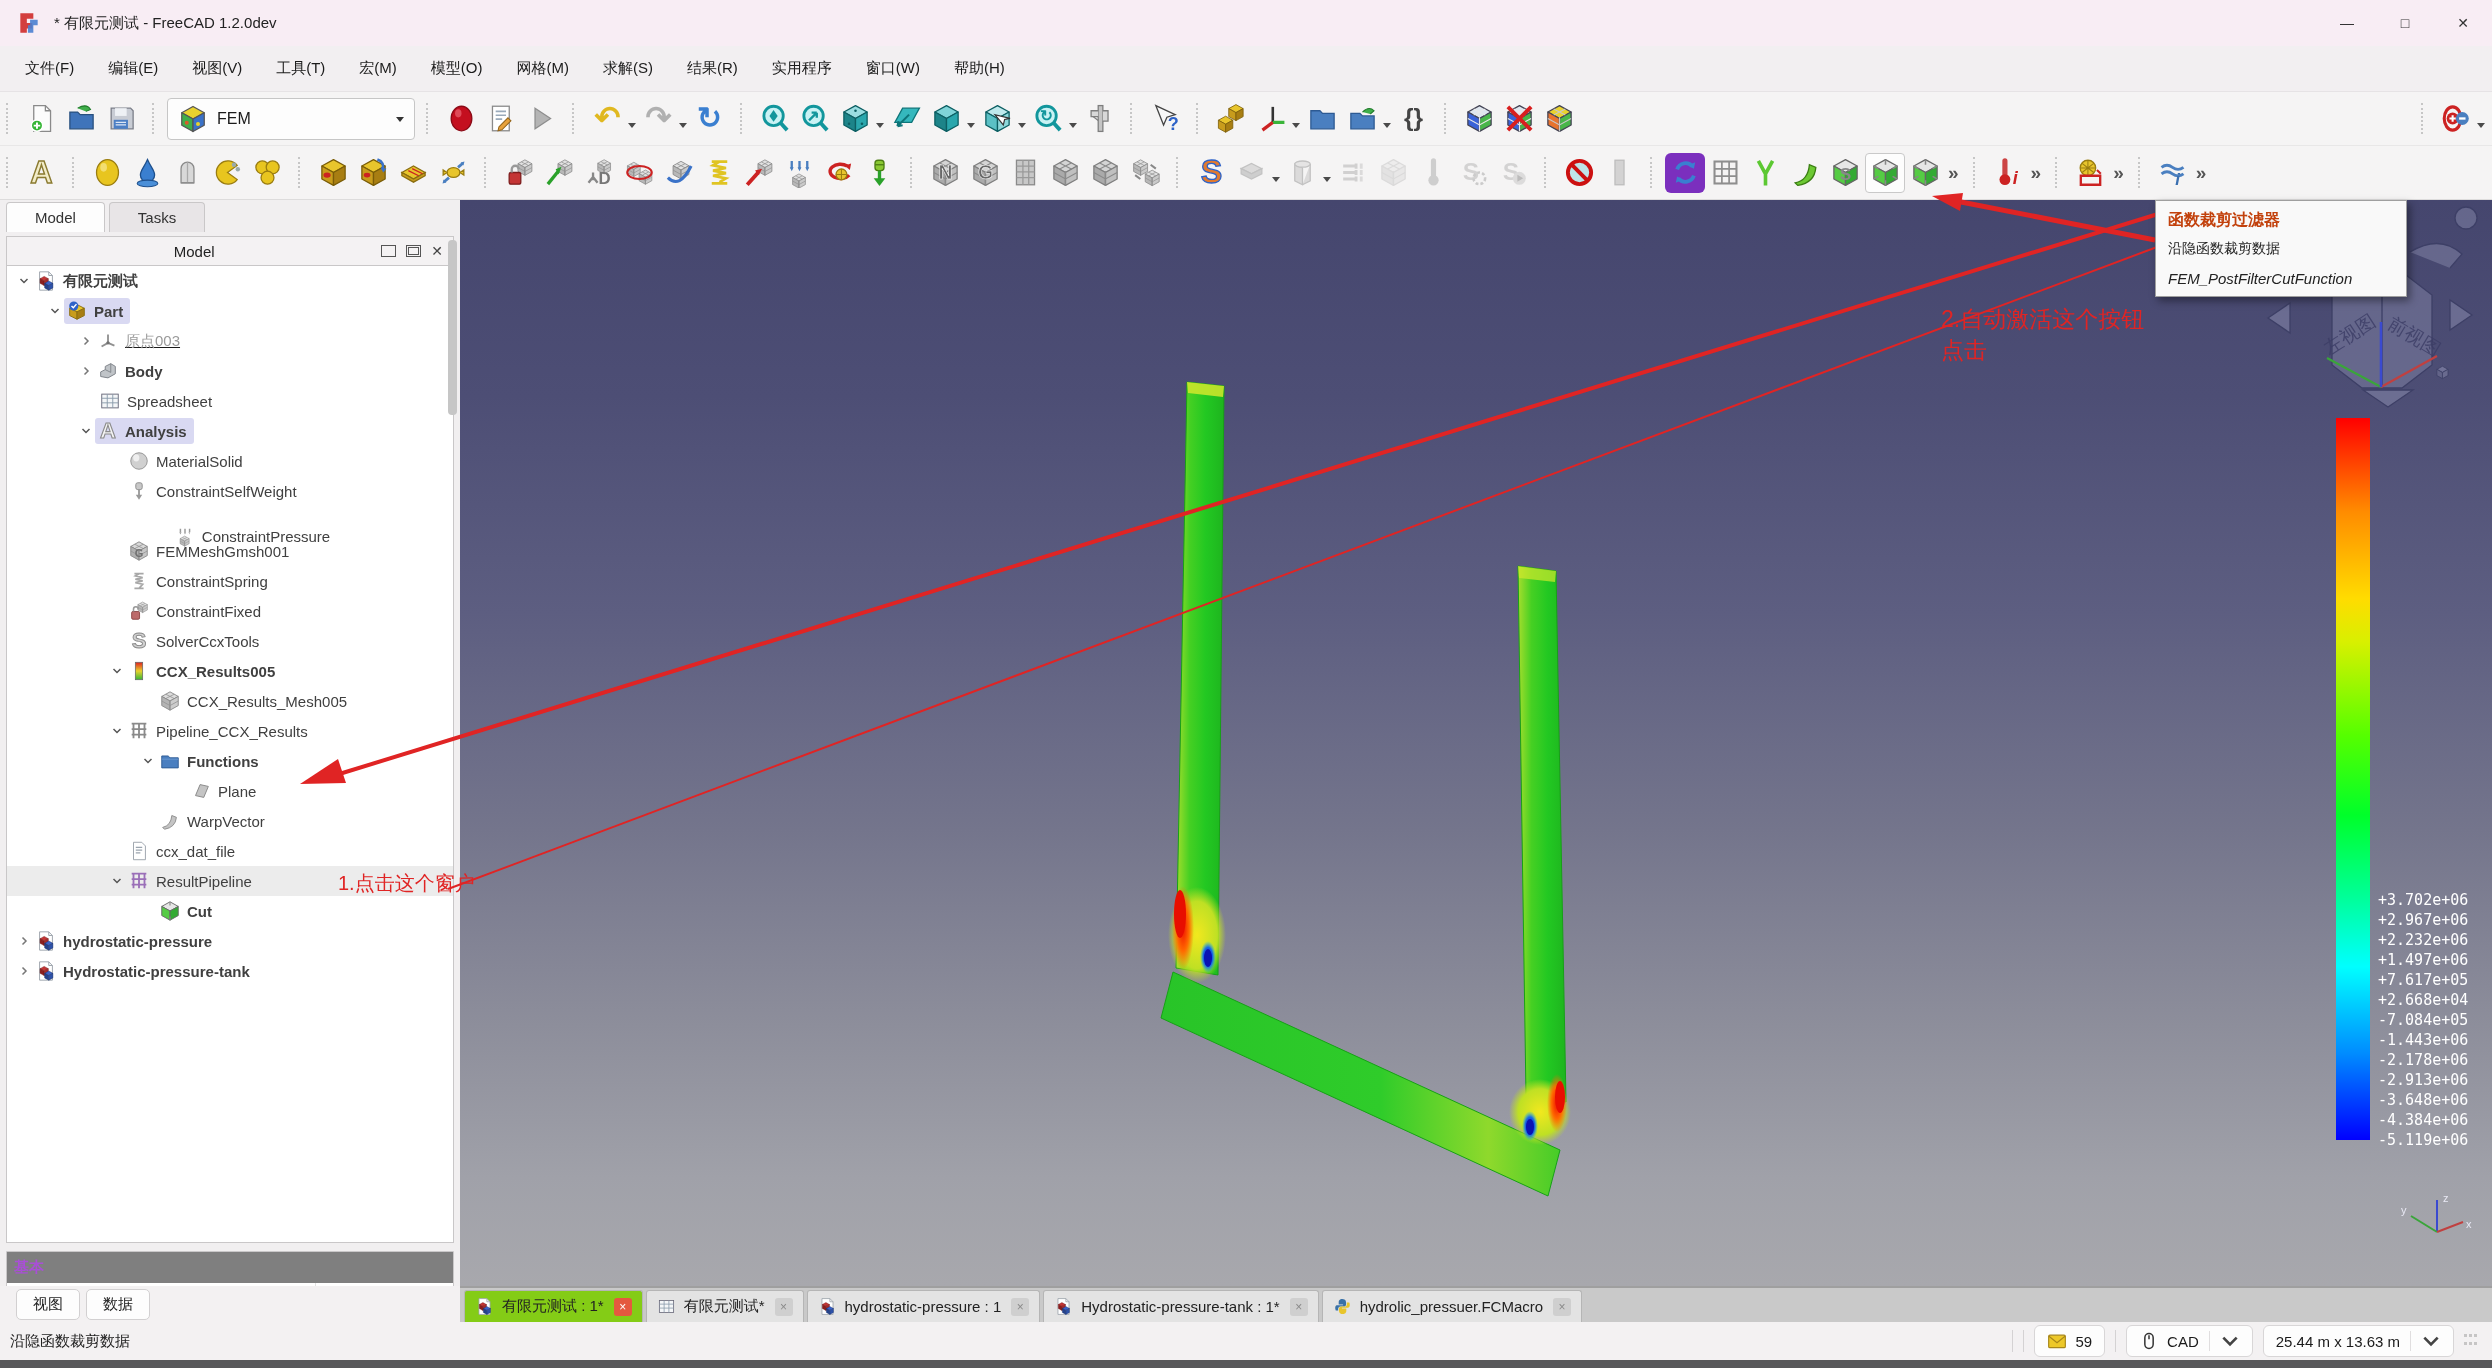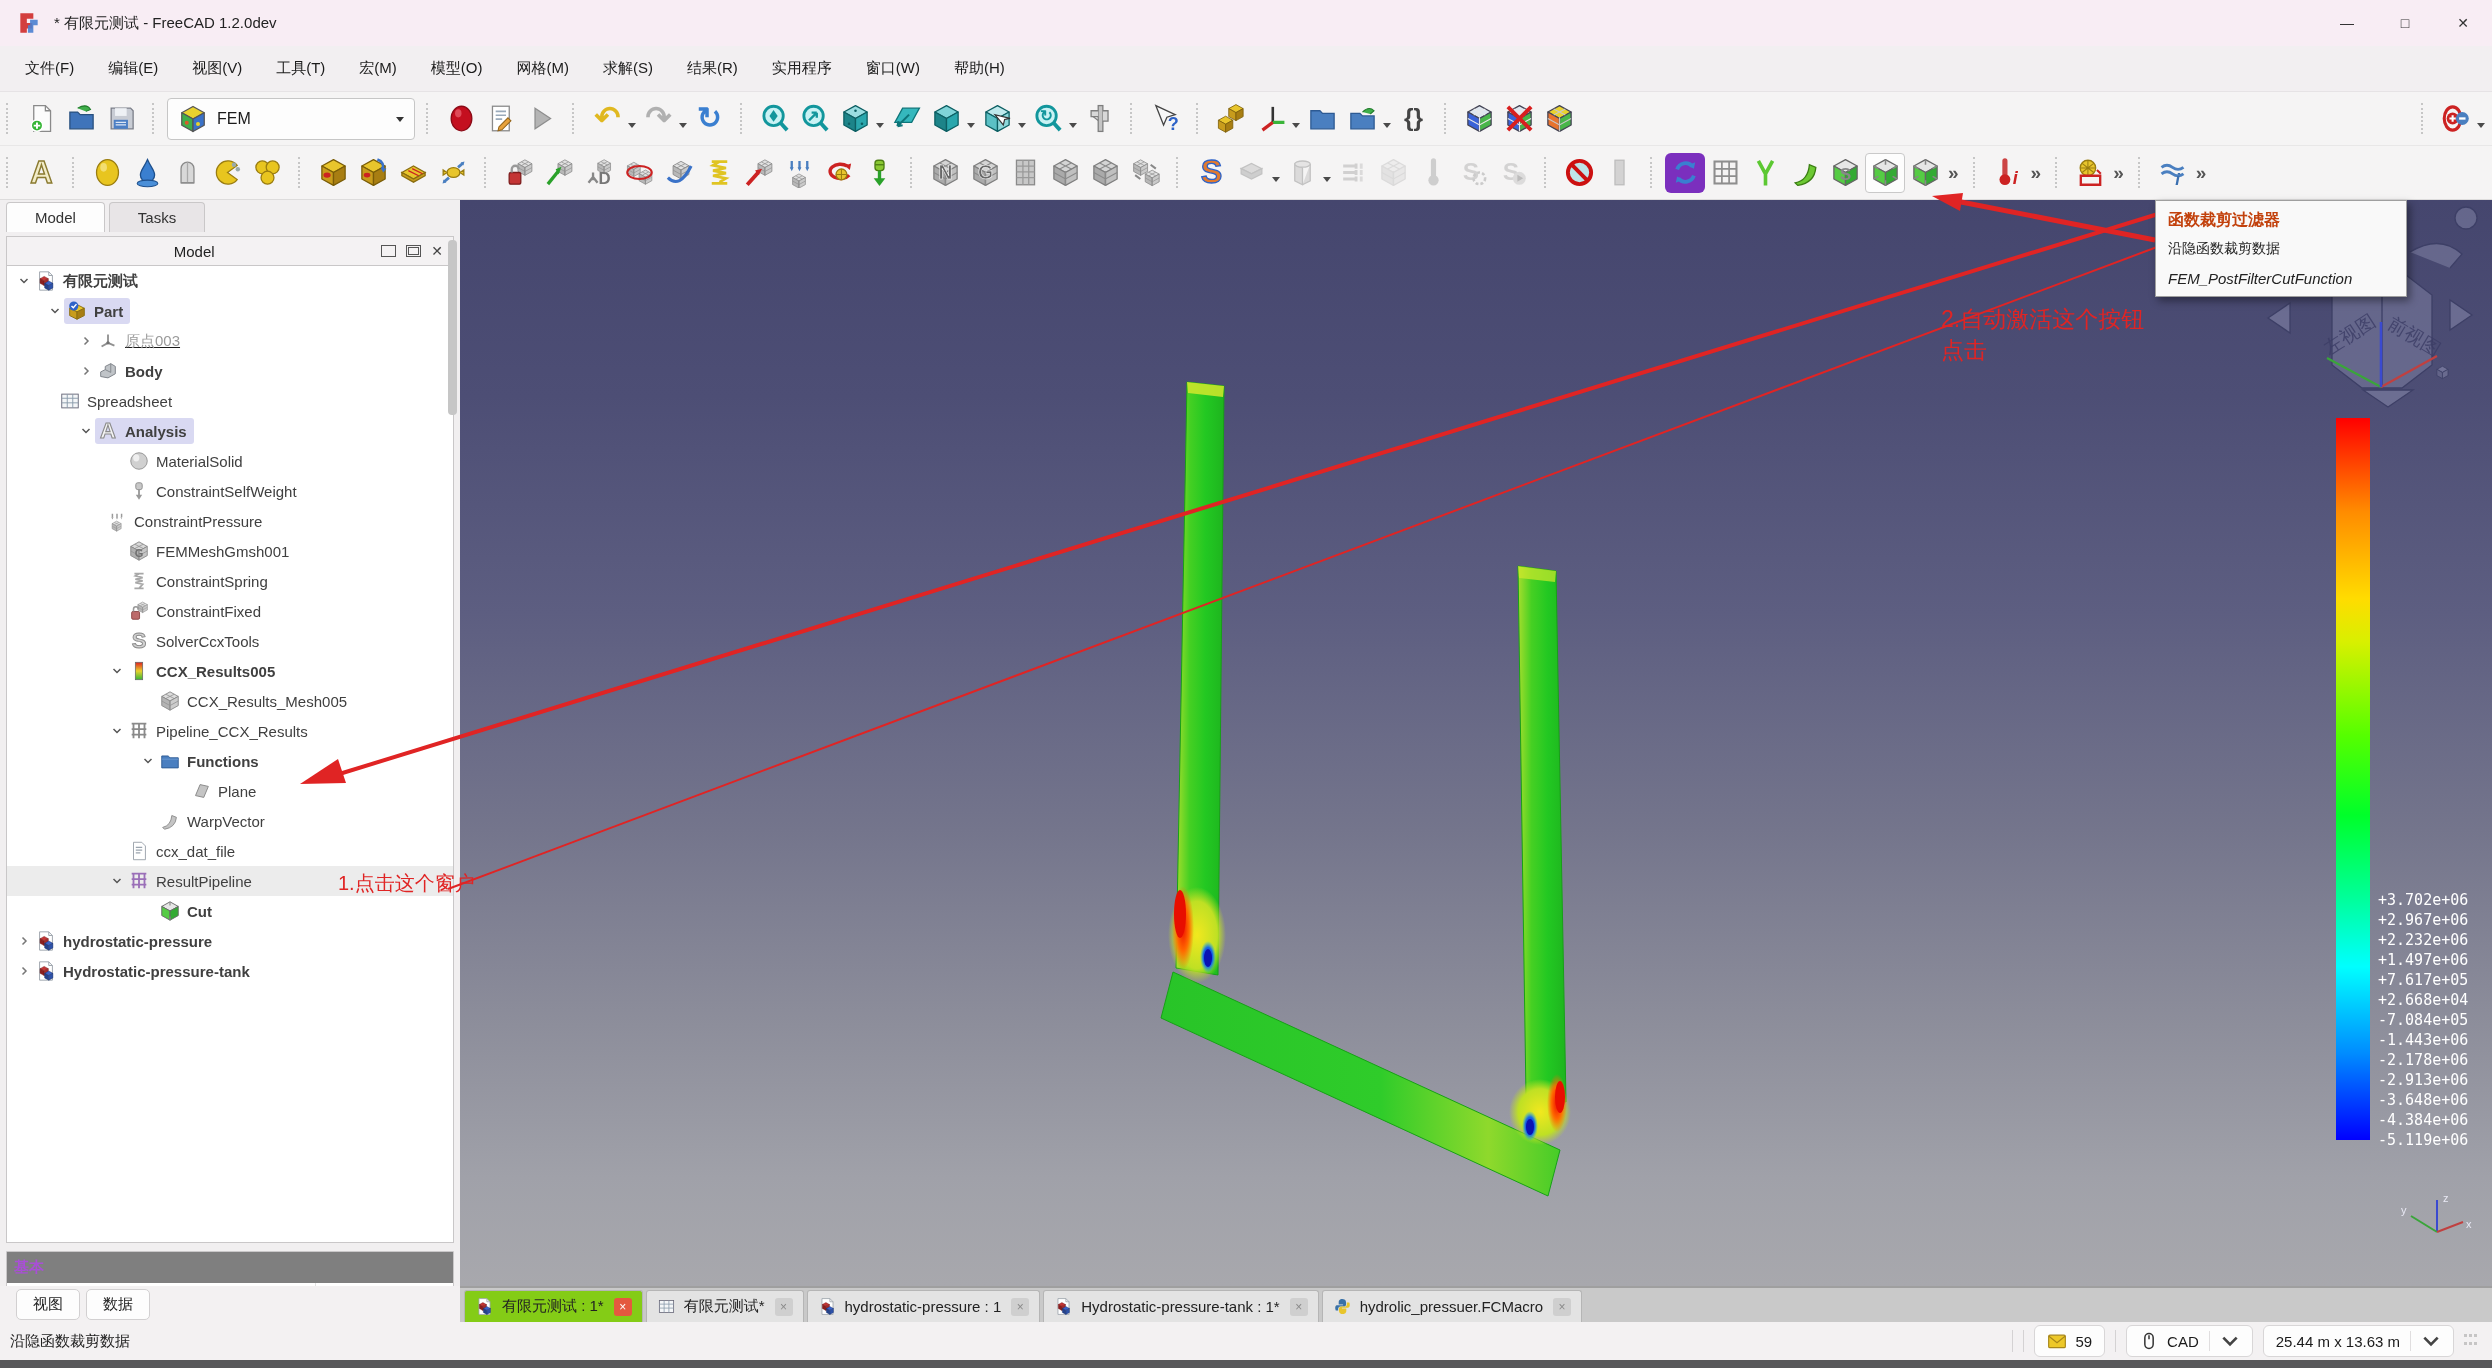--- a/index.html
+++ b/index.html
@@ -1034,21 +1034,21 @@
         <span class="tsel">
           <span class="ticon">
             <svg viewBox="0 0 24 24">
               <path d="M4 18v-5l5-2.5V7l6-3 5 3v8l-8 4.5z" fill="#c0c4c8" stroke="#7a7e84"></path>
               <path d="M9 10.5l6 3M15 3.9v9.6" stroke="#7a7e84" stroke-width=".9" fill="none"></path>
             </svg>
           </span>
           <span class="tlabel">Body</span>
         </span>
       </div>
-      <div class="trow" style="padding-left: 32px; align-items: center;">
+      <div class="trow" style="padding-left: 72px; align-items: center;">
         <span class="twist"></span>
         <span class="tsel">
           <span class="ticon">
             <svg viewBox="0 0 24 24">
               <rect x="3" y="4.5" width="18" height="15" fill="#f4f6f8" stroke="#667"></rect>
               <path d="M3 9h18M3 14h18M9 4.5v15M15 4.5v15" stroke="#8899aa"></path>
             </svg>
           </span>
           <span class="tlabel">Spreadsheet</span>
         </span>
@@ -1086,21 +1086,21 @@
           <span class="ticon">
             <svg viewBox="0 0 24 24">
               <rect x="8.5" y="3" width="7" height="7.5" rx="2.2" fill="#c8c8c8" stroke="#8a8a8a"></rect>
               <path d="M12 10.5v6" stroke="#9a9a9a" stroke-width="2"></path>
               <polygon points="8.5,16 15.5,16 12,21.5" fill="#9a9a9a"></polygon>
             </svg>
           </span>
           <span class="tlabel">ConstraintSelfWeight</span>
         </span>
       </div>
-      <div class="trow" style="padding-left: 79px;">
+      <div class="trow" style="padding-left: 49px; flex-direction: column;">
         <span class="twist"></span>
         <span class="tsel">
           <span class="ticon">
             <svg viewBox="0 0 24 24">
               <path d="M7 4v4M12 4v4M17 4v4" stroke="#9a9a9a" stroke-width="1.6"></path>
               <path d="M5.8 8l1.2 2.4L8.2 8zM10.8 8l1.2 2.4L13.2 8zM15.8 8l1.2 2.4L17.2 8z" fill="#9a9a9a"></path>
               <g transform="translate(5,11) scale(0.55)">
                 <polygon points="12,2 21,7 12,12 3,7" fill="#e0e0e0" stroke="#888" stroke-width="1" stroke-linejoin="round"></polygon>
                 <polygon points="3,7 12,12 12,22 3,17" fill="#b8b8b8" stroke="#888" stroke-width="1" stroke-linejoin="round"></polygon>
                 <polygon points="21,7 12,12 12,22 21,17" fill="#cacaca" stroke="#888" stroke-width="1" stroke-linejoin="round"></polygon>

